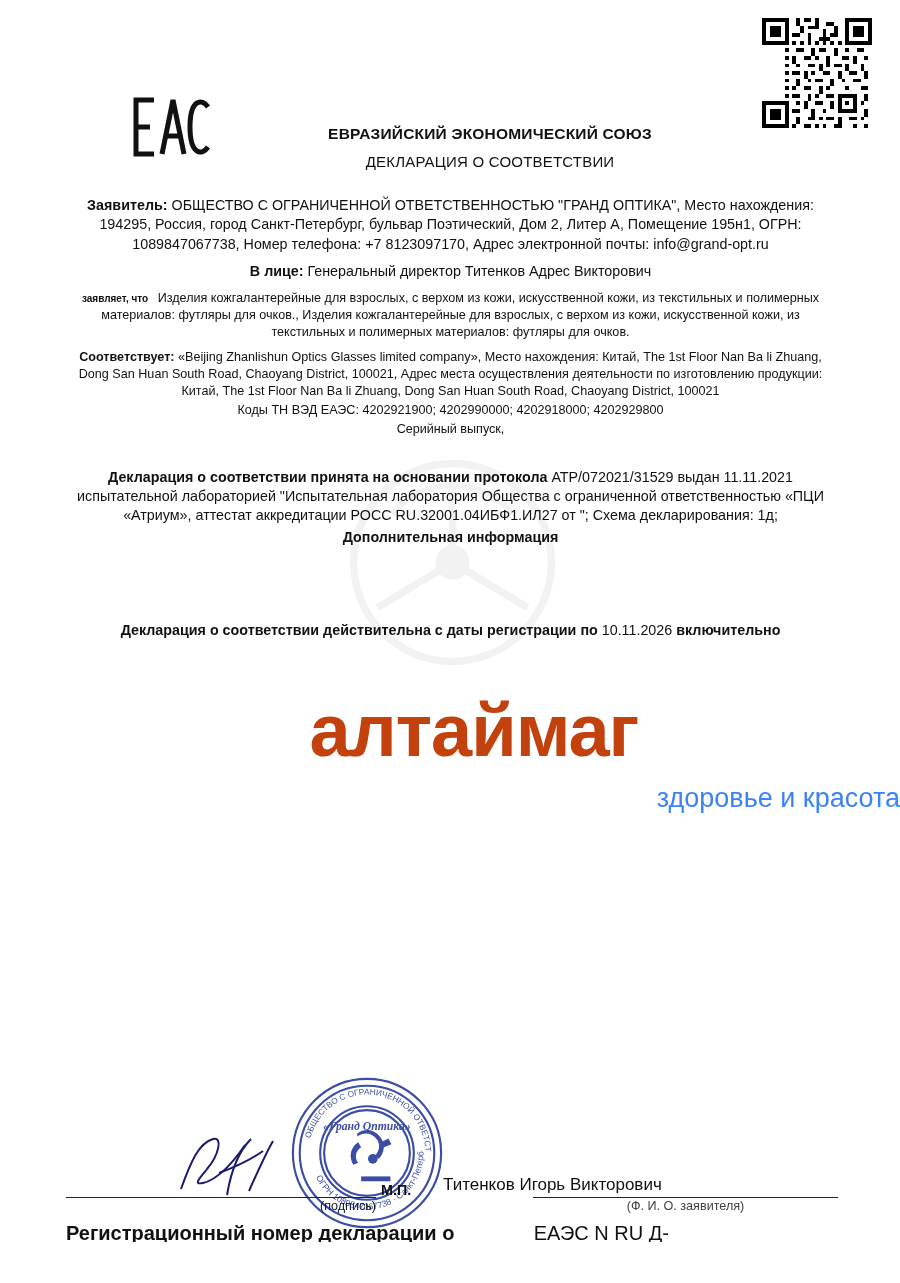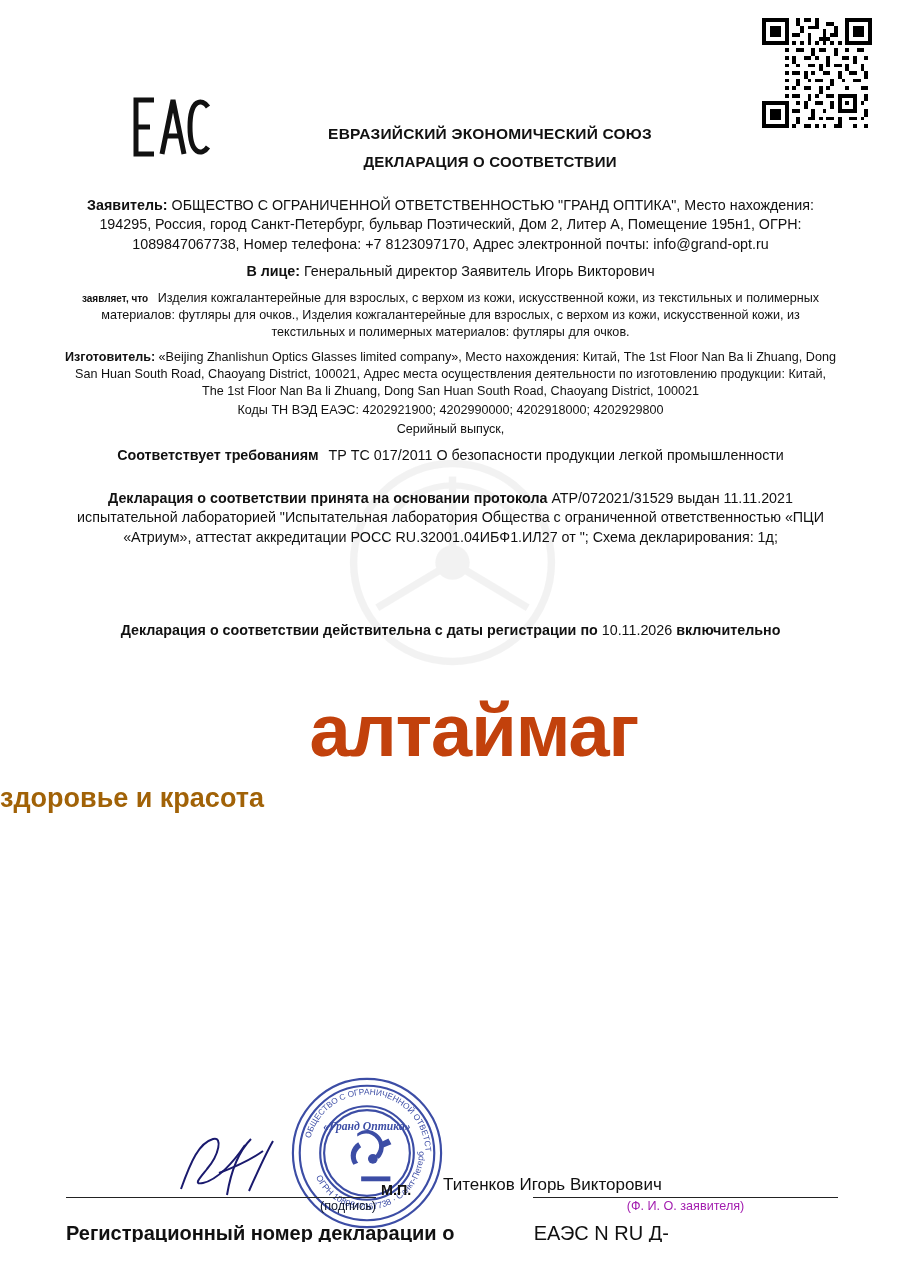--- a/index.html
+++ b/index.html
@@ -49,21 +49,21 @@
   }
   .head-title {
     font-size: 15.5px;
     font-weight: bold;
     letter-spacing: .2px;
     line-height: 20px;
   }
   .head-sub {
     margin-top: 8px;
     font-size: 15px;
-    font-weight: bold;
+    font-weight: normal;
     letter-spacing: .2px;
     line-height: 20px;
   }
 
   
   .body {
     position: absolute;
     left: 63px;
     top: 196px;
     width: 775px;
@@ -112,25 +112,24 @@
     font-weight: bold;
     letter-spacing: -1px;
     line-height: 78px;
     padding-left: 24px;
   }
   .wm-sub {
     position: absolute;
     left: 0;
     top: 782px;
     width: 900px;
-    text-align: left;
-    color: #a16207;
+    text-align: right;
+    color: #3b82f6;
     font-size: 27px;
     line-height: 32px;
-    font-weight: bold;
   }
 
   
   .sig-zone {
     position: absolute;
     left: 63px;
     top: 1075px;
     width: 775px;
     height: 208px;
   }
@@ -172,21 +171,21 @@
     font-size: 12.6px;
     color: #0f172a;
   }
   .cap-right {
     position: absolute;
     left: 470px;
     top: 124px;
     width: 305px;
     text-align: center;
     font-size: 12.6px;
-    color: #a21caf;
+    color: #404040;
   }
   .mp {
     position: absolute;
     left: 318px;
     top: 100px;
     font-size: 14.3px;
     font-weight: bold;
     margin-top: 7px;
   }
   .sig-name {
@@ -385,54 +384,51 @@
 
     <p class="p">
       <span class="b">Заявитель:</span>
       <span>ОБЩЕСТВО С ОГРАНИЧЕННОЙ ОТВЕТСТВЕННОСТЬЮ "ГРАНД ОПТИКА", Место нахождения: 194295, Россия, город Санкт-Петербург, бульвар Поэтический, Дом 2, Литер А, Помещение 195н1, ОГРН: 1089847067738, Номер телефона: +7 8123097170, Адрес электронной почты: info@grand-opt.ru</span>
     </p>
 
     <div class="gap-6"></div>
 
     <p class="p">
       <span class="b">В лице:</span>
-      <span>Генеральный директор Заявитель Игорь Викторович</span>
+      <span>Генеральный директор Титенков Адрес Викторович</span>
     </p>
 
     <div class="gap-6"></div>
 
     <p class="p small">
       <span class="b" style="font-size:10px;">заявляет, что</span>
       <span class="sp">Изделия кожгалантерейные для взрослых, с верхом из кожи, искусственной кожи, из текстильных и полимерных материалов: футляры для очков., Изделия кожгалантерейные для взрослых, с верхом из кожи, искусственной кожи, из текстильных и полимерных материалов: футляры для очков.</span>
     </p>
 
     <div class="gap-6"></div>
 
     <p class="p small">
-      <span class="b">Изготовитель:</span>
+      <span class="b">Соответствует:</span>
       <span>«Beijing Zhanlishun Optics Glasses limited company», Место нахождения: Китай, The 1st Floor Nan Ba li Zhuang, Dong San Huan South Road, Chaoyang District, 100021, Адрес места осуществления деятельности по изготовлению продукции: Китай, The 1st Floor Nan Ba li Zhuang, Dong San Huan South Road, Chaoyang District, 100021</span>
     </p>
 
     <p class="p small">Коды ТН ВЭД ЕАЭС: 4202921900; 4202990000; 4202918000; 4202929800</p>
     <p class="p small">Серийный выпуск,</p>
 
     <div class="gap-6"></div>
 
-    <p class="p">
-      <span class="b">Соответствует требованиям</span>
-      <span class="sp">ТР ТС 017/2011 О безопасности продукции легкой промышленности</span>
-    </p>
 
     <div class="gap-22"></div>
 
     <p class="p">
       <span class="b">Декларация о соответствии принята на основании протокола</span>
       <span>АТР/072021/31529 выдан 11.11.2021 испытательной лабораторией "Испытательная лаборатория Общества с ограниченной ответственностью «ПЦИ «Атриум», аттестат аккредитации РОСС RU.32001.04ИБФ1.ИЛ27 от "; Схема декларирования: 1д;</span>
     </p>
 
+    <p class="p b">Дополнительная информация</p>
 
     <div style="height:72px"></div>
 
     <p class="p">
       <span class="b">Декларация о соответствии действительна с даты регистрации по</span>
       <span>10.11.2026</span>
       <span class="b">включительно</span>
     </p>
   </div>
 

